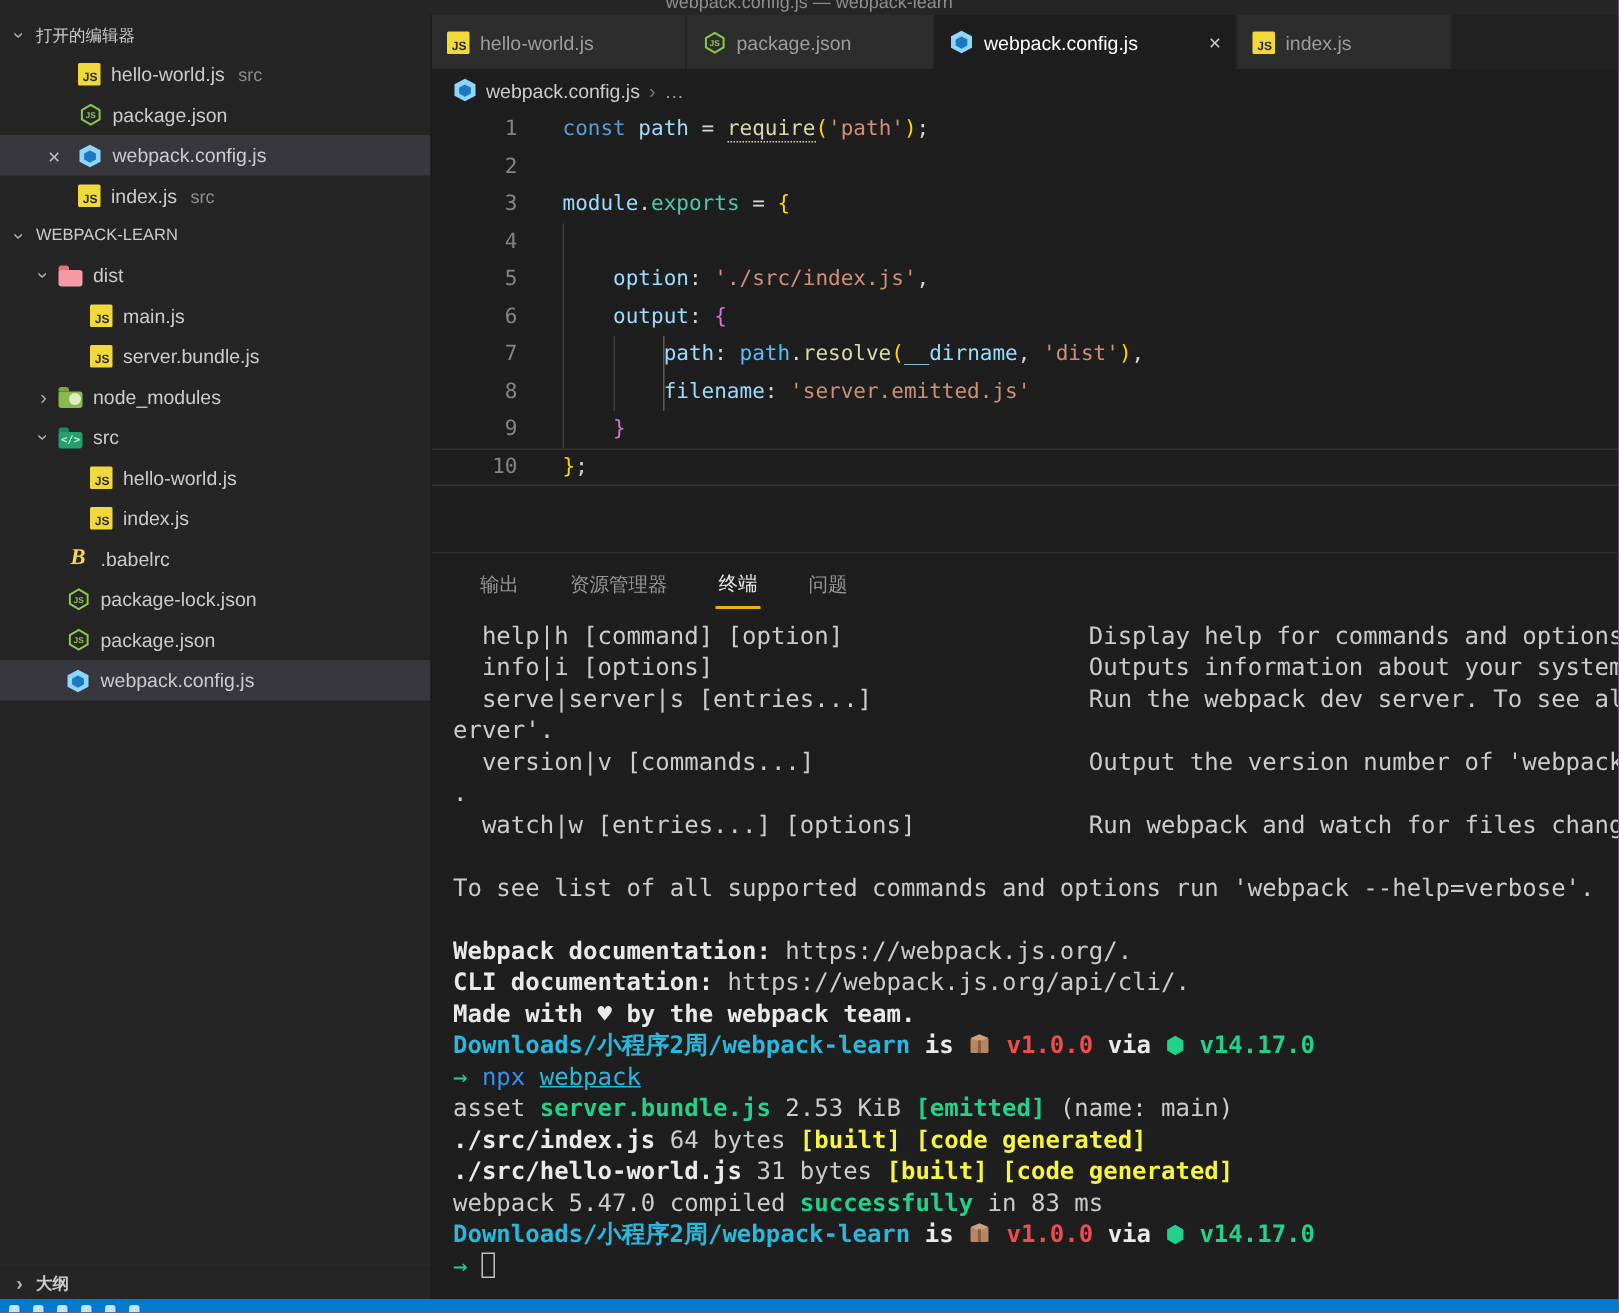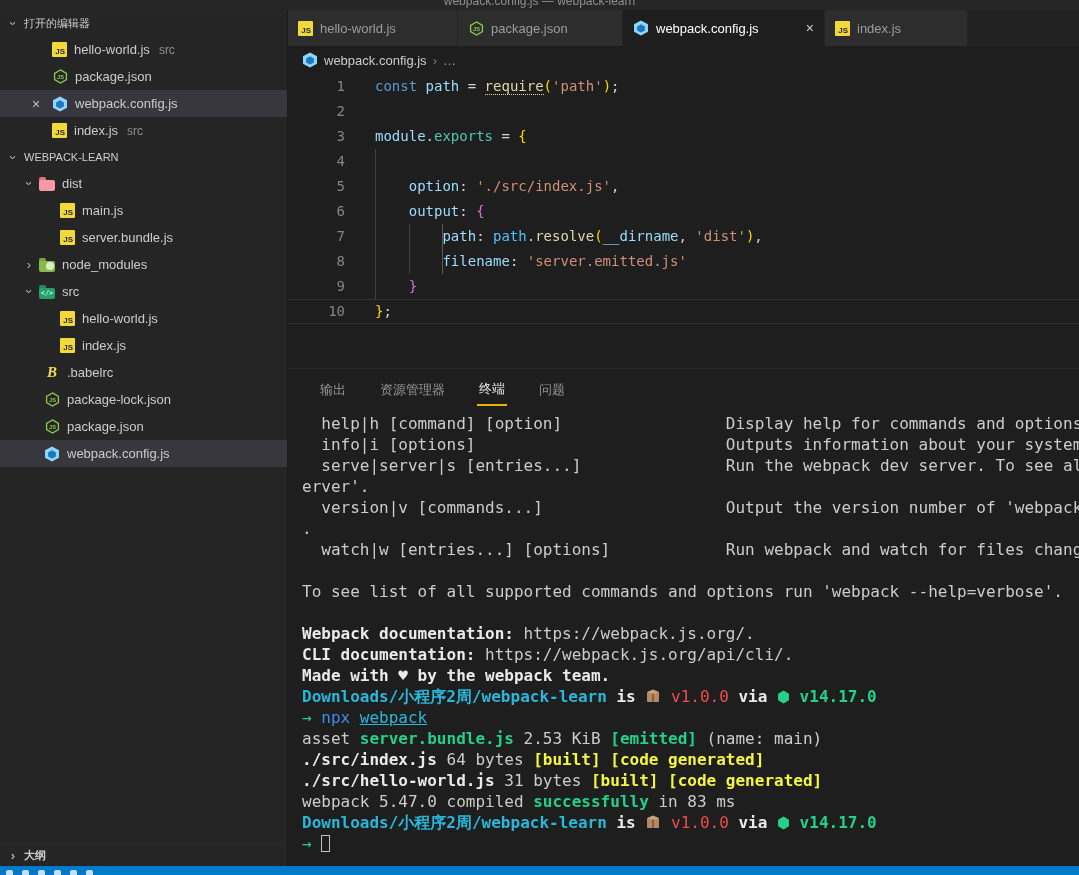--- a/index.html
+++ b/index.html
@@ -90,21 +90,21 @@
   .panel { flex:1; display:flex; flex-direction:column; border-top:1px solid #2b2b2b; background:#1e1e1e; min-height:0; }
   .panel-tabs { height:42px; display:flex; align-items:center; padding-left:30px; }
   .panel-tab { margin-right:30px; font-size:13px; color:#969696; cursor:pointer; padding:6px 2px; }
   .panel-tab.active { color:#e7e7e7; border-bottom:2px solid #eab308; }
   .terminal { flex:1; overflow:hidden; padding:2px 0 0 14px; font-family:"DejaVu Sans Mono", monospace;
               font-size:16px; line-height:21px; white-space:pre; cursor:text; }
   .t-line { height:21px; }
   .t-def   { color:#cccccc; }
   .t-b     { color:#eaeaea; font-weight:bold; }
   .t-cyanb { color:var(--t-cyan,#29b8db); font-weight:bold; }
-  .t-redb  { color:var(--t-red,#f14c4c); font-weight:normal; }
+  .t-redb  { color:var(--t-red,#f14c4c); font-weight:bold; }
   .t-greenb{ color:var(--t-green,#23d18b); font-weight:bold; }
   .t-yellowb{ color:var(--t-yellow,#f5f543); font-weight:bold; }
   .t-green { color:var(--t-green,#23d18b); }
   .t-blue  { color:var(--t-blue,#3b8eea); }
   .t-link  { color:var(--t-cyan,#29b8db); text-decoration:underline; }
   .t-cursor{ display:inline-block; width:9px; height:17px; border:1px solid #c0c0c0; vertical-align:-3px; }
   .t-ico { display:inline-block; vertical-align:-2px; }
 
   
   .statusbar { position:absolute; left:0; bottom:0; width:1079px; height:9px; background:var(--accent,#007acc); overflow:hidden; }

